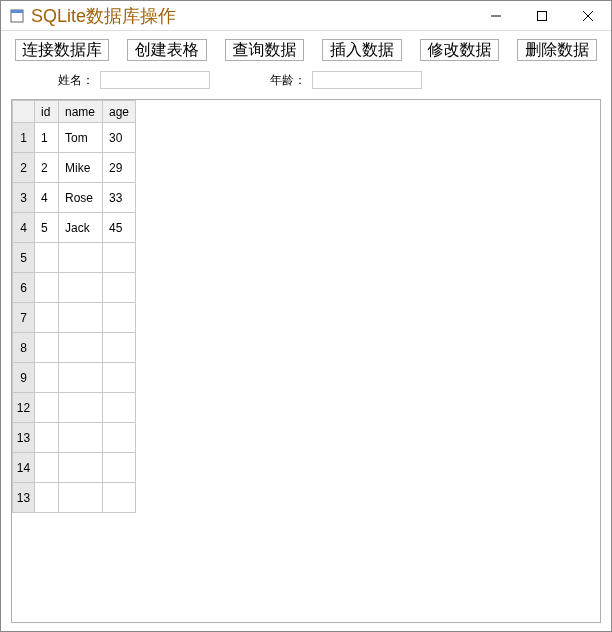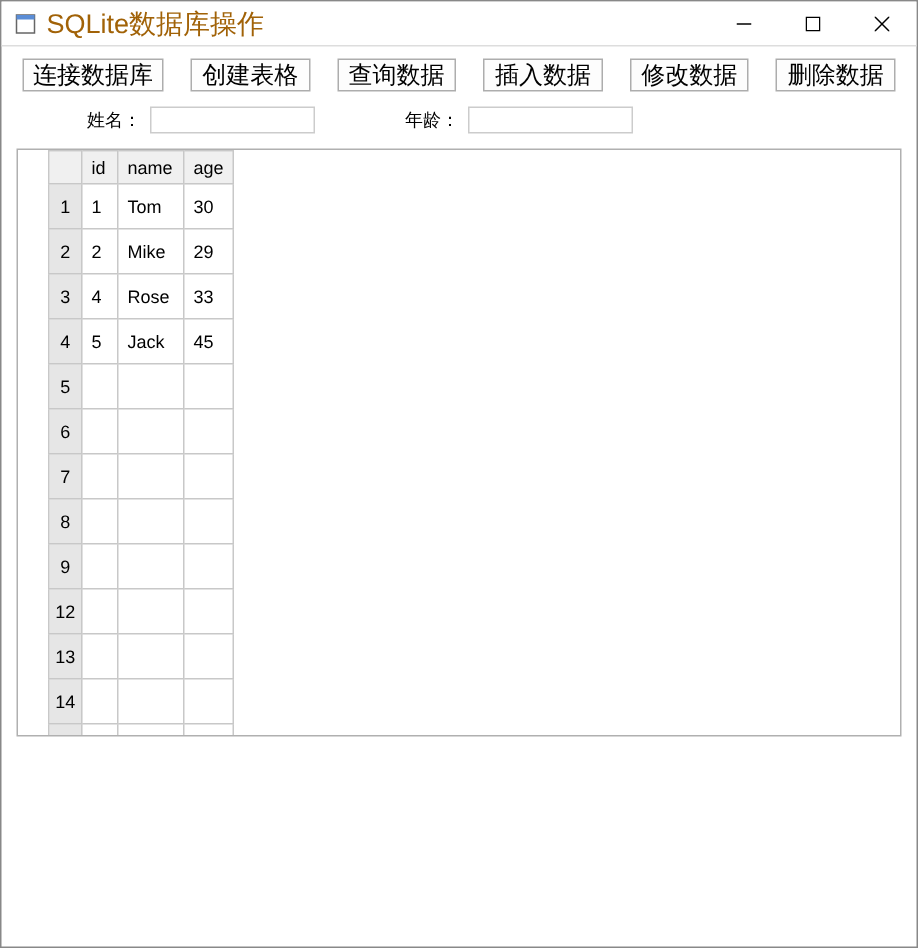--- a/index.html
+++ b/index.html
@@ -65,25 +65,24 @@
     background: #fff;
     font-family: inherit;
     font-size: 12px;
     padding: 0 4px;
   }
   .form-row .gap { width: 60px; }
 
   .table-area {
     margin: 0 10px 10px 10px;
     border: 1px solid #b0b0b0;
-    height: 392px;
+    height: 524px;
     overflow: hidden;
     background: #fff;
     position: relative;
-    padding-left: 20px;
   }
   table {
     border-collapse: collapse;
   }
   th, td {
     border: 1px solid #c8c8c8;
     padding: 0 6px;
     height: 30px;
     text-align: left;
     font-weight: normal;

